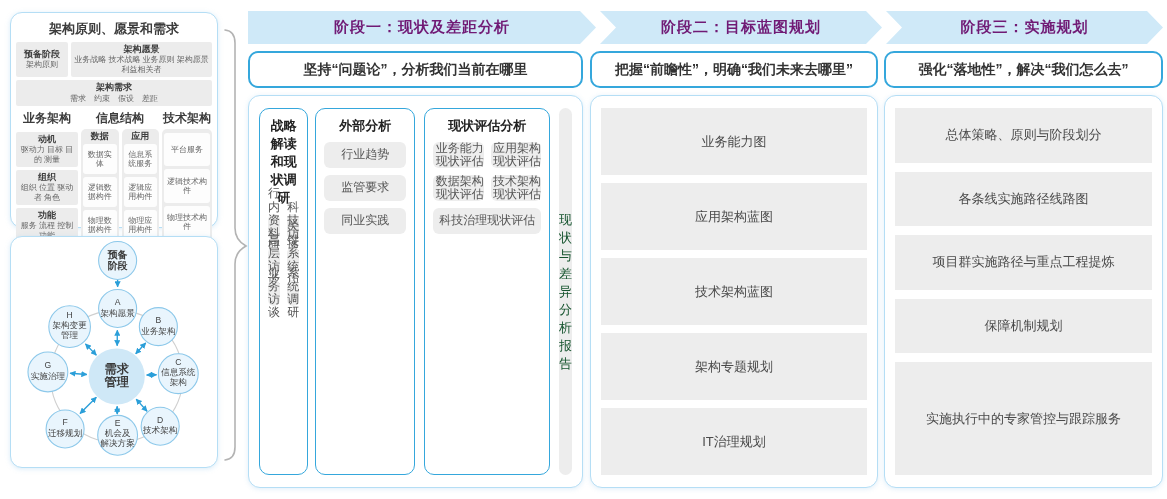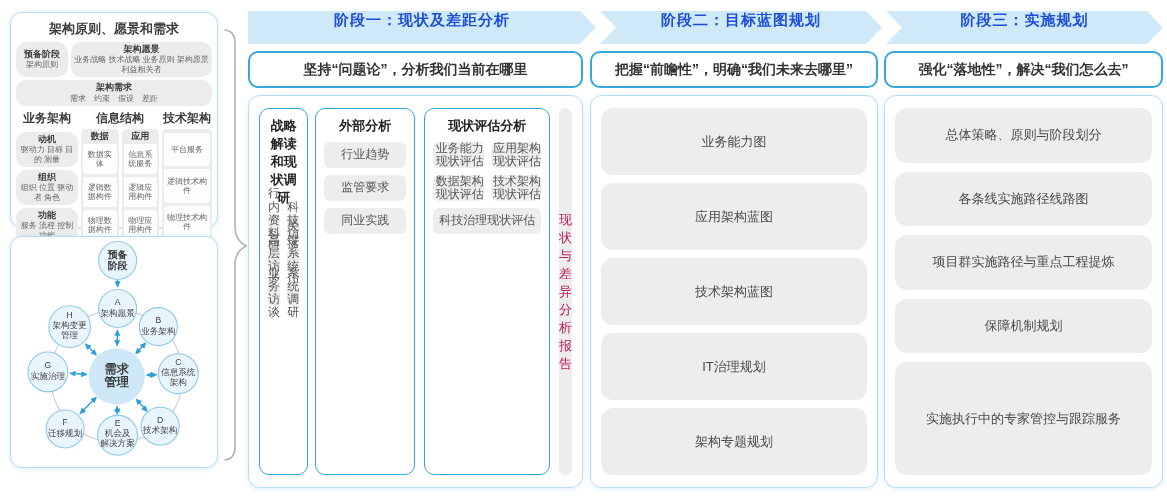--- a/index.html
+++ b/index.html
@@ -7,21 +7,21 @@
   .canvas{position:relative;width:1167px;height:499px;background:#fff;overflow:hidden;
           font-family:"Liberation Sans","DejaVu Sans",sans-serif;}
 
   
   .panel{position:absolute;background:#fff;border:1.5px solid #b5def5;border-radius:12px;
          box-shadow:0 1px 5px rgba(150,200,235,.35);}
   #panelA{left:10px;top:12px;width:208px;height:216px;padding:4px 5px;}
   #panelB{left:10px;top:236px;width:208px;height:232px;padding:0;}
 
   .pA-title{font-size:13px;font-weight:bold;color:#3c3c3c;text-align:center;margin:3px 0 4px;}
-  .gbox{background:#ececec;border-radius:10px;padding:2px 2px;text-align:center;color:#666;}
+  .gbox{background:#ececec;border-radius:2px;padding:2px 2px;text-align:center;color:#666;}
   .gbox .t{font-weight:bold;color:#3d3d3d;font-size:9px;line-height:1.25;}
   .gbox .l{font-size:8px;line-height:1.25;color:#666;}
   .row1{display:flex;gap:3px;margin-bottom:3px;}
   .prepbox{width:52px;flex:none;display:flex;flex-direction:column;justify-content:center;}
   .visionbox{flex:1;}
   .reqbox{margin-bottom:4px;}
 
   .domains{display:flex;gap:3px;align-items:stretch;}
   .dom-h{font-size:12px;font-weight:bold;color:#3c3c3c;text-align:center;margin:0 0 2px;}
   .dom-biz{width:62px;flex:none;display:flex;flex-direction:column;gap:3px;}
@@ -39,22 +39,22 @@
   .realize-label{width:32px;flex:none;font-size:12px;font-weight:bold;color:#3c3c3c;
                  display:flex;align-items:center;justify-content:center;text-align:center;line-height:1.25;}
   .realize .gbox{display:flex;flex-direction:column;justify-content:center;padding:3px 2px;}
   .rbox1{flex:1.35;}
   .rbox2{flex:1;}
 
   
   #brace{position:absolute;left:221px;top:28px;width:30px;height:434px;}
 
   
-  .band{position:absolute;top:11px;height:33px;background:#cfe9f8;display:flex;
-        justify-content:center;font-size:15px;font-weight:bold;color:#1d4ed8;letter-spacing:1px;}
+  .band{position:absolute;top:11px;height:33px;background:#cfe9f8;display:flex;align-items:center;
+        justify-content:center;font-size:15px;font-weight:bold;color:#701a75;letter-spacing:1px;}
   #band1{left:248px;width:348px;
      clip-path:polygon(0 0,calc(100% - 16px) 0,100% 50%,calc(100% - 16px) 100%,0 100%);}
   #band2{left:600px;width:282px;
      clip-path:polygon(0 0,calc(100% - 16px) 0,100% 50%,calc(100% - 16px) 100%,0 100%,16px 50%);}
   #band3{left:886px;width:277px;
      clip-path:polygon(0 0,calc(100% - 16px) 0,100% 50%,calc(100% - 16px) 100%,0 100%,16px 50%);}
 
   
   .subtitle{position:absolute;top:51px;height:37px;background:#fff;border:2px solid #35a7dc;
             border-radius:10px;display:flex;align-items:center;justify-content:center;
@@ -75,22 +75,22 @@
   .c1-top{display:flex;gap:7px;}
   #g1{flex:1;}
   #g2{width:100px;flex:none;}
   .grid2{display:grid;grid-template-columns:1fr 1.18fr;gap:7px;}
   .grid2e{display:grid;grid-template-columns:1fr 1fr;gap:7px;}
   .vstack{display:flex;flex-direction:column;gap:7px;}
   .btn{background:#ededed;border-radius:6px;color:#555;font-size:12px;display:flex;
        align-items:center;justify-content:center;height:26px;text-align:right;line-height:1.1;}
   .span2{grid-column:1 / 3;}
   .gray-footer{flex:1;background:#ededed;border-radius:8px;display:flex;align-items:center;
-               justify-content:center;font-size:13px;color:#be185d;}
-  .pbox{flex:1;background:#ededed;border-radius:12px;display:flex;align-items:center;
+               justify-content:center;font-size:13px;color:#14532d;}
+  .pbox{flex:1;background:#ededed;border-radius:0;display:flex;align-items:center;
         justify-content:center;font-size:13px;color:#4a4a4a;text-align:center;padding:2px 6px;}
   .pbox.tall{flex:2.15;}
 
   
   .adm-svg{display:block;width:100%;height:100%;}
   .adm-letter{font-size:9.5px;fill:#444;}
   .adm-label{font-size:9.5px;fill:#444;}
   .adm-bold{font-size:11px;font-weight:bold;fill:#3a3a3a;}
   .adm-center{font-size:13.5px;font-weight:bold;fill:#3a3a3a;}
   text{font-family:"Liberation Sans","DejaVu Sans",sans-serif;text-anchor:middle;}
@@ -312,22 +312,22 @@
     </div>
     <div class="gray-footer">
       <span>现状与差异分析报告</span>
     </div>
   </div>
 
   <div class="col" id="col2">
     <div class="pbox">业务能力图</div>
     <div class="pbox">应用架构蓝图</div>
     <div class="pbox">技术架构蓝图</div>
+    <div class="pbox">架构专题规划</div>
     <div class="pbox">IT治理规划</div>
-    <div class="pbox">架构专题规划</div>
   </div>
 
   <div class="col" id="col3">
     <div class="pbox">总体策略、原则与阶段划分</div>
     <div class="pbox">各条线实施路径线路图</div>
     <div class="pbox">项目群实施路径与重点工程提炼</div>
     <div class="pbox">保障机制规划</div>
     <div class="pbox tall">实施执行中的专家管控与跟踪服务</div>
   </div>
 

